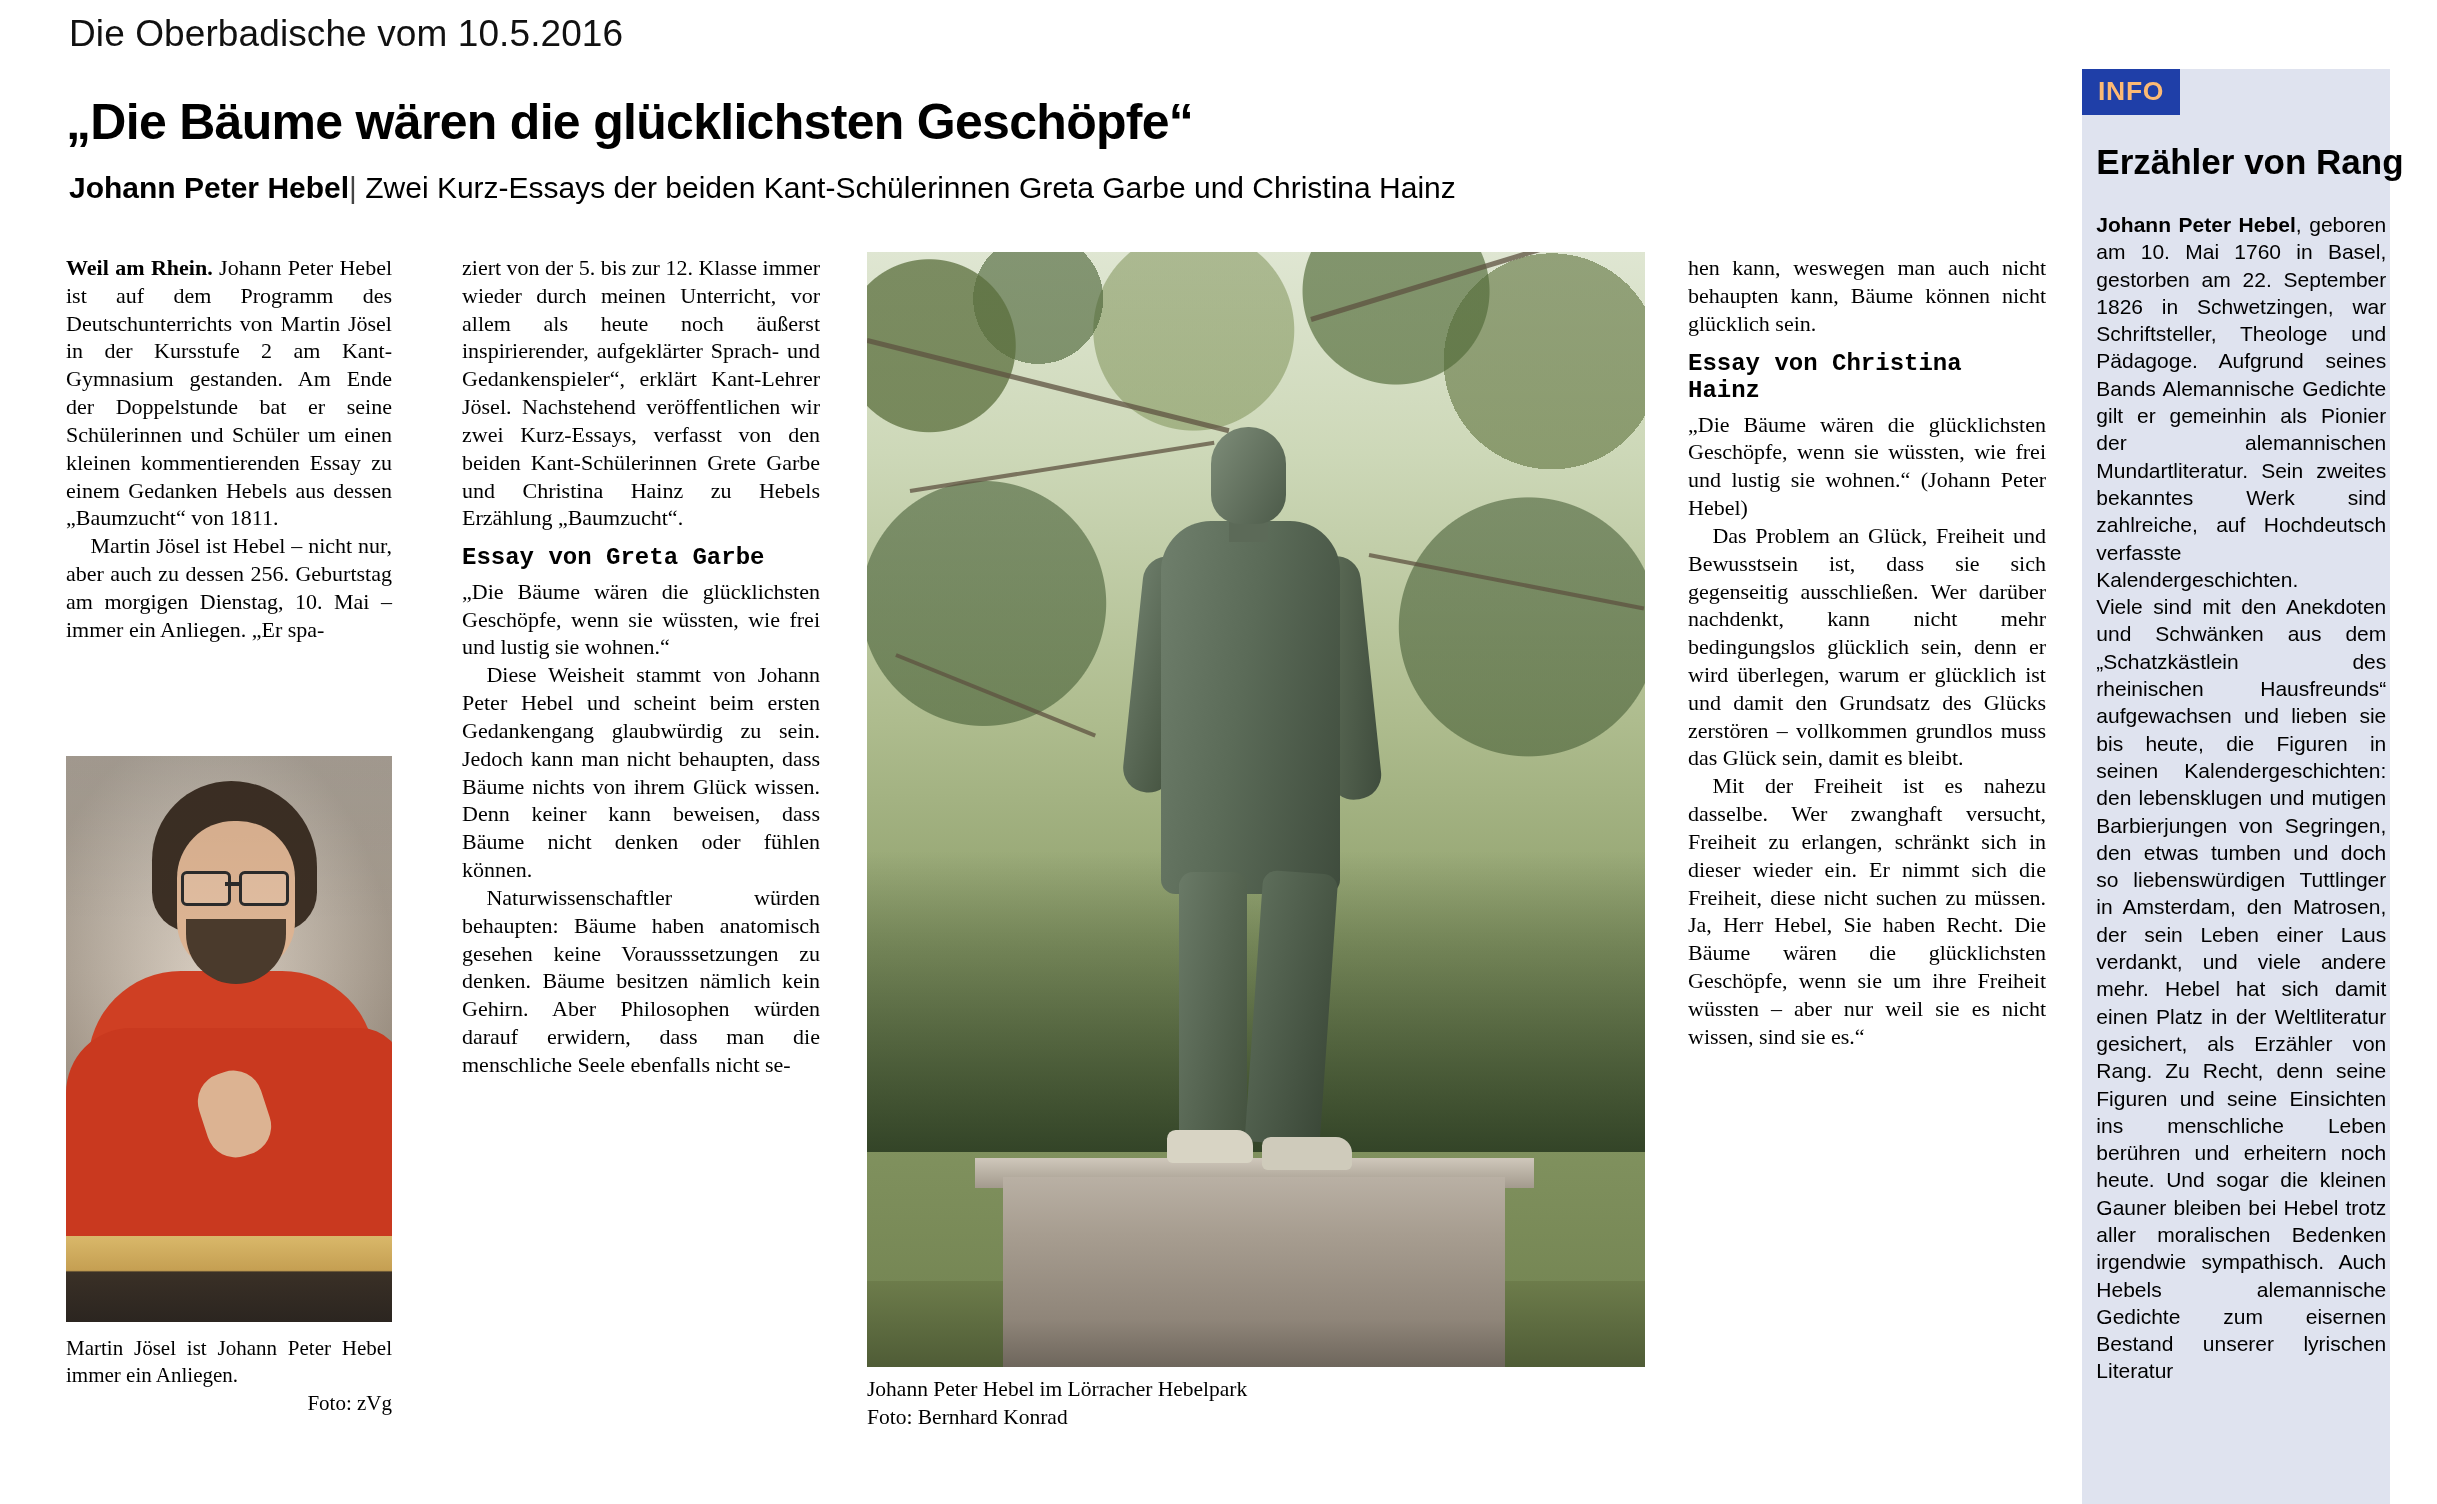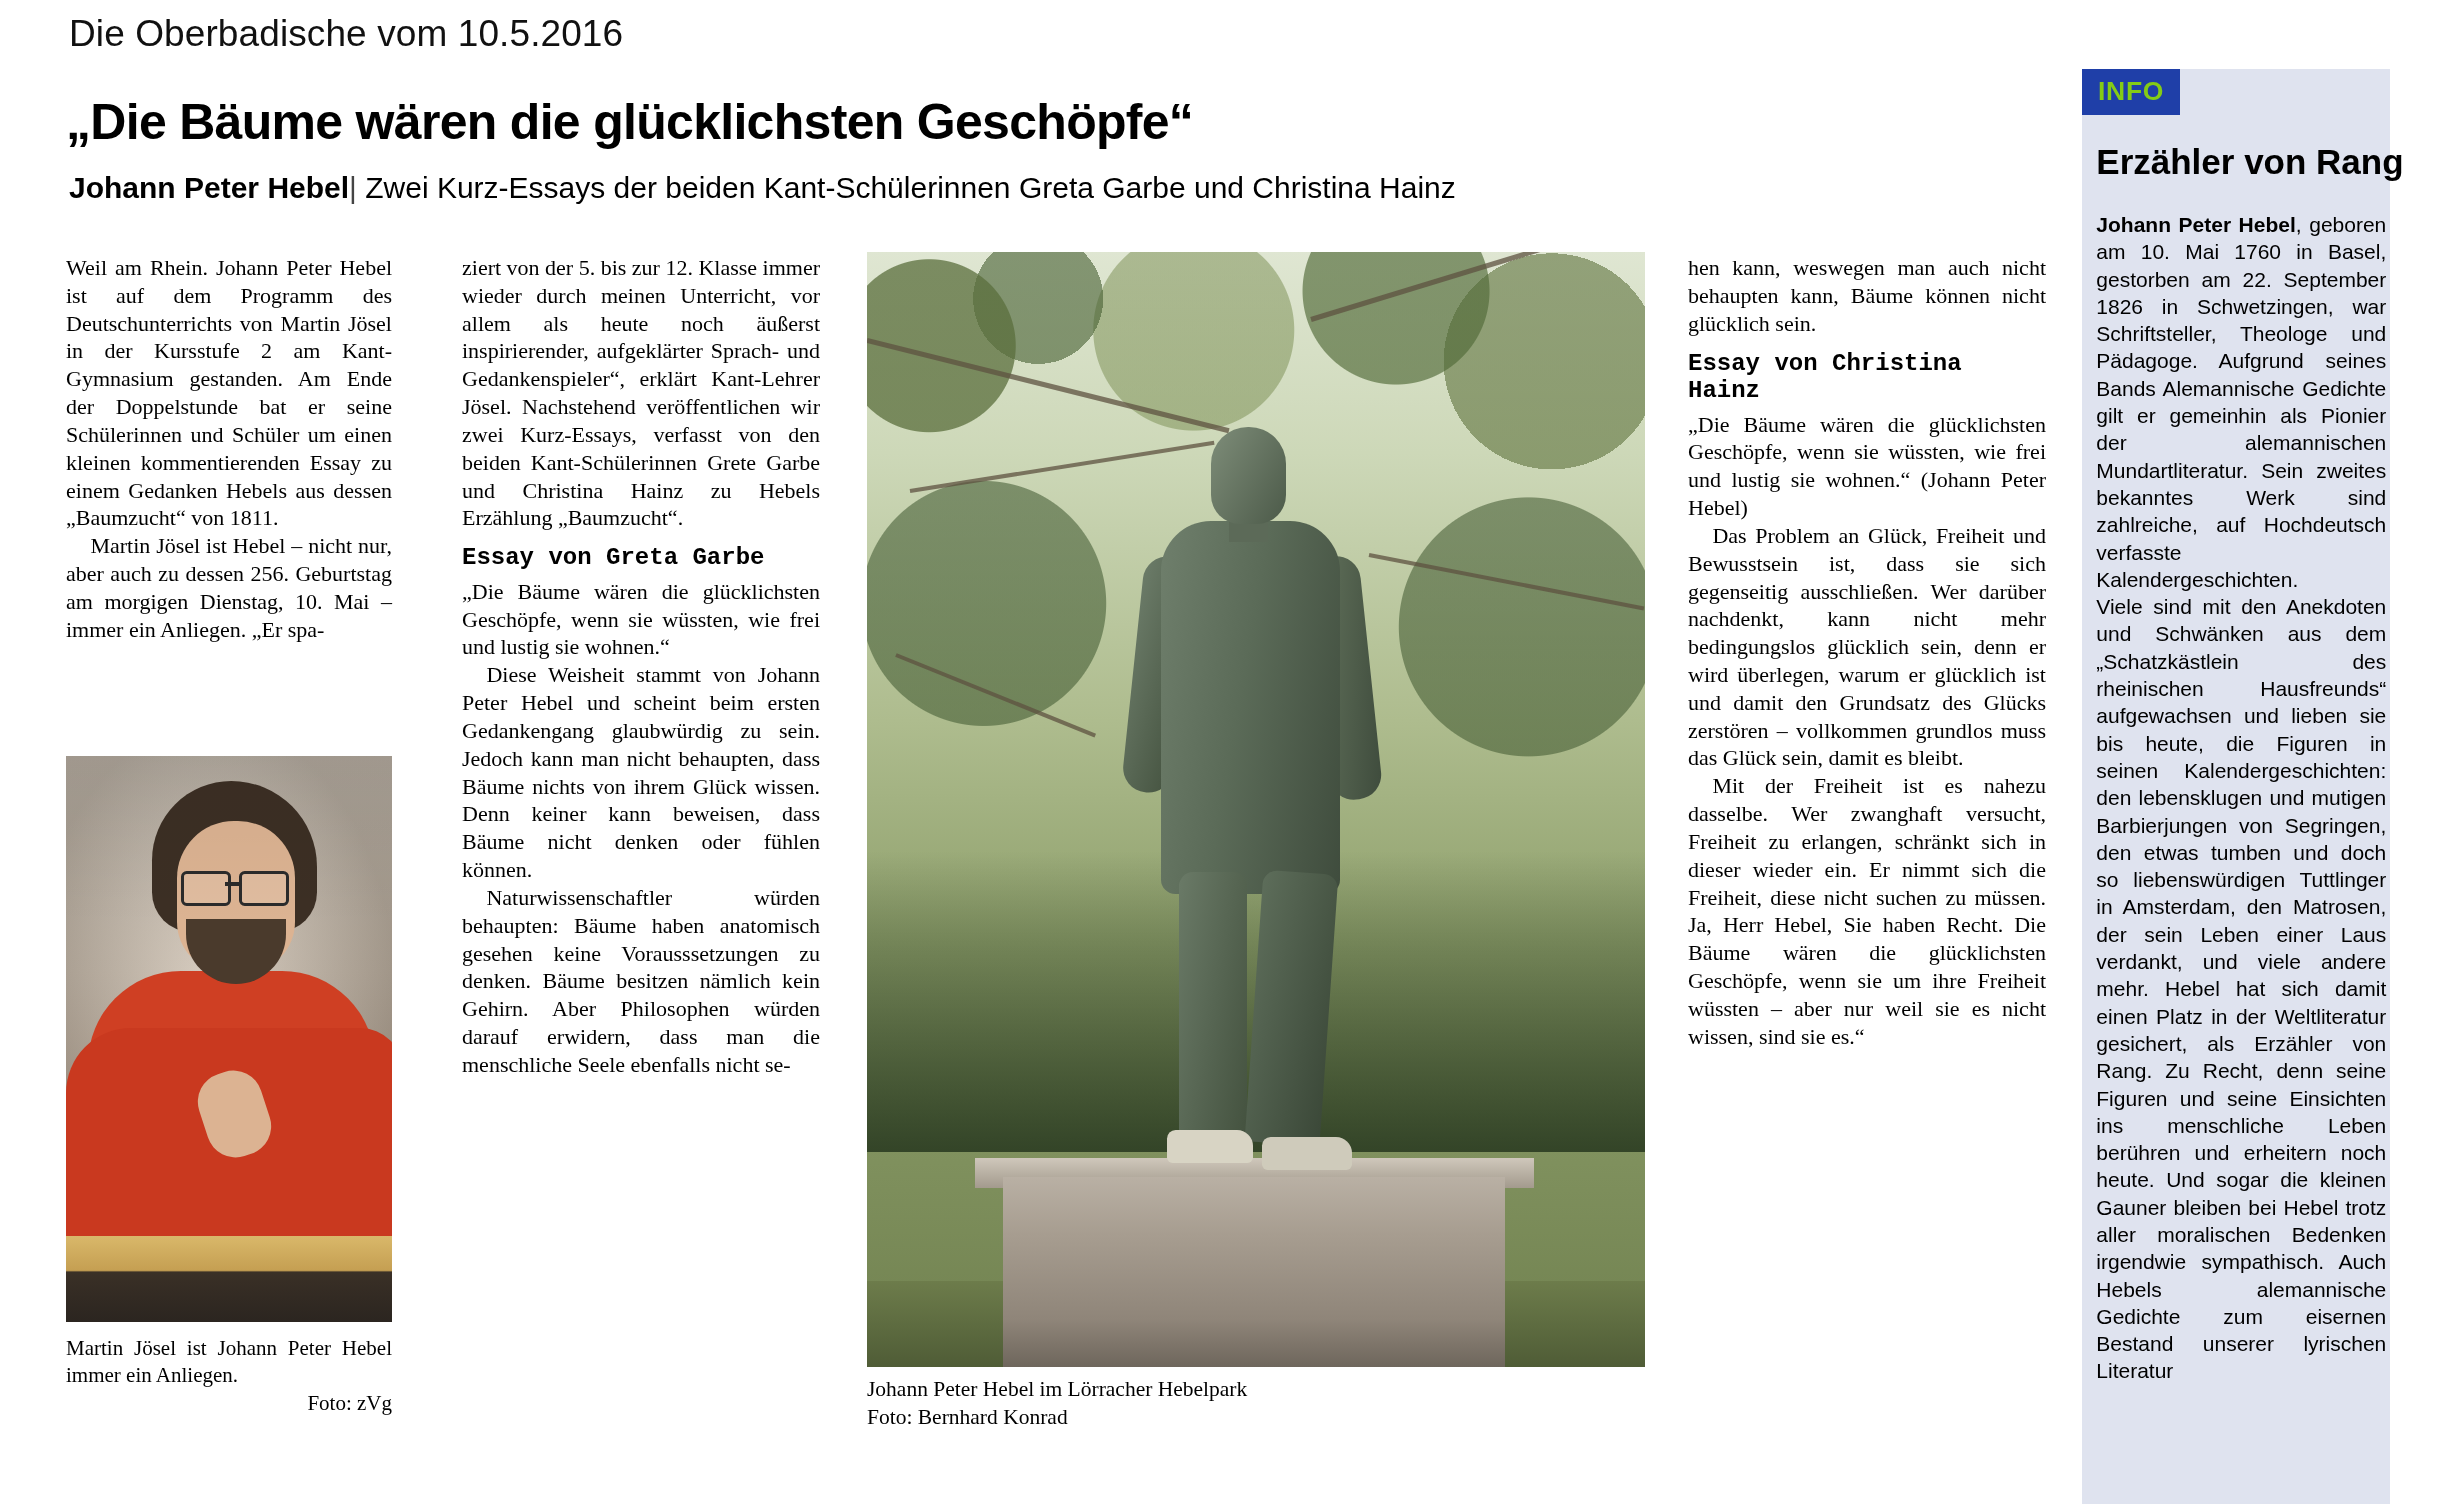--- a/index.html
+++ b/index.html
@@ -78,21 +78,21 @@
     margin: 0;
   }
   .col p + p {
     text-indent: 24.4px;
   }
   .col1 { left: 66px;  width: 326px; }
   .col2 { left: 462px; width: 358px; }
   .col4 { left: 1688px; width: 358px; }
 
   .dropcap-lead {
-    font-weight: 400;
+    font-weight: 700;
     margin-top: 40px;
   }
 
   .subhead {
     font-family: Liberation Mono, monospace;
     font-size: 24px;
     font-weight: 700;
     margin: 12.2px 0 5.7px 0;
     text-align: left;
     line-height: 1.15;
@@ -321,21 +321,21 @@
     top: 69px;
     width: 308px;
     height: 1436px;
     background: #dfe3ef;
   }
   .info-tab {
     position: absolute;
     left: 0px;
     top: 0px;
     background: #1f3fa8;
-    color: #84cc16;
+    color: #fdba74;
     font-family: "Liberation Sans", sans-serif;
     font-weight: 700;
     font-size: 26.5px;
     letter-spacing: 0.7px;
     padding: 6.5px 16px 8px 16px;
   }
   .info-title {
     position: absolute;
     left: 14.3px;
     top: 75px;

